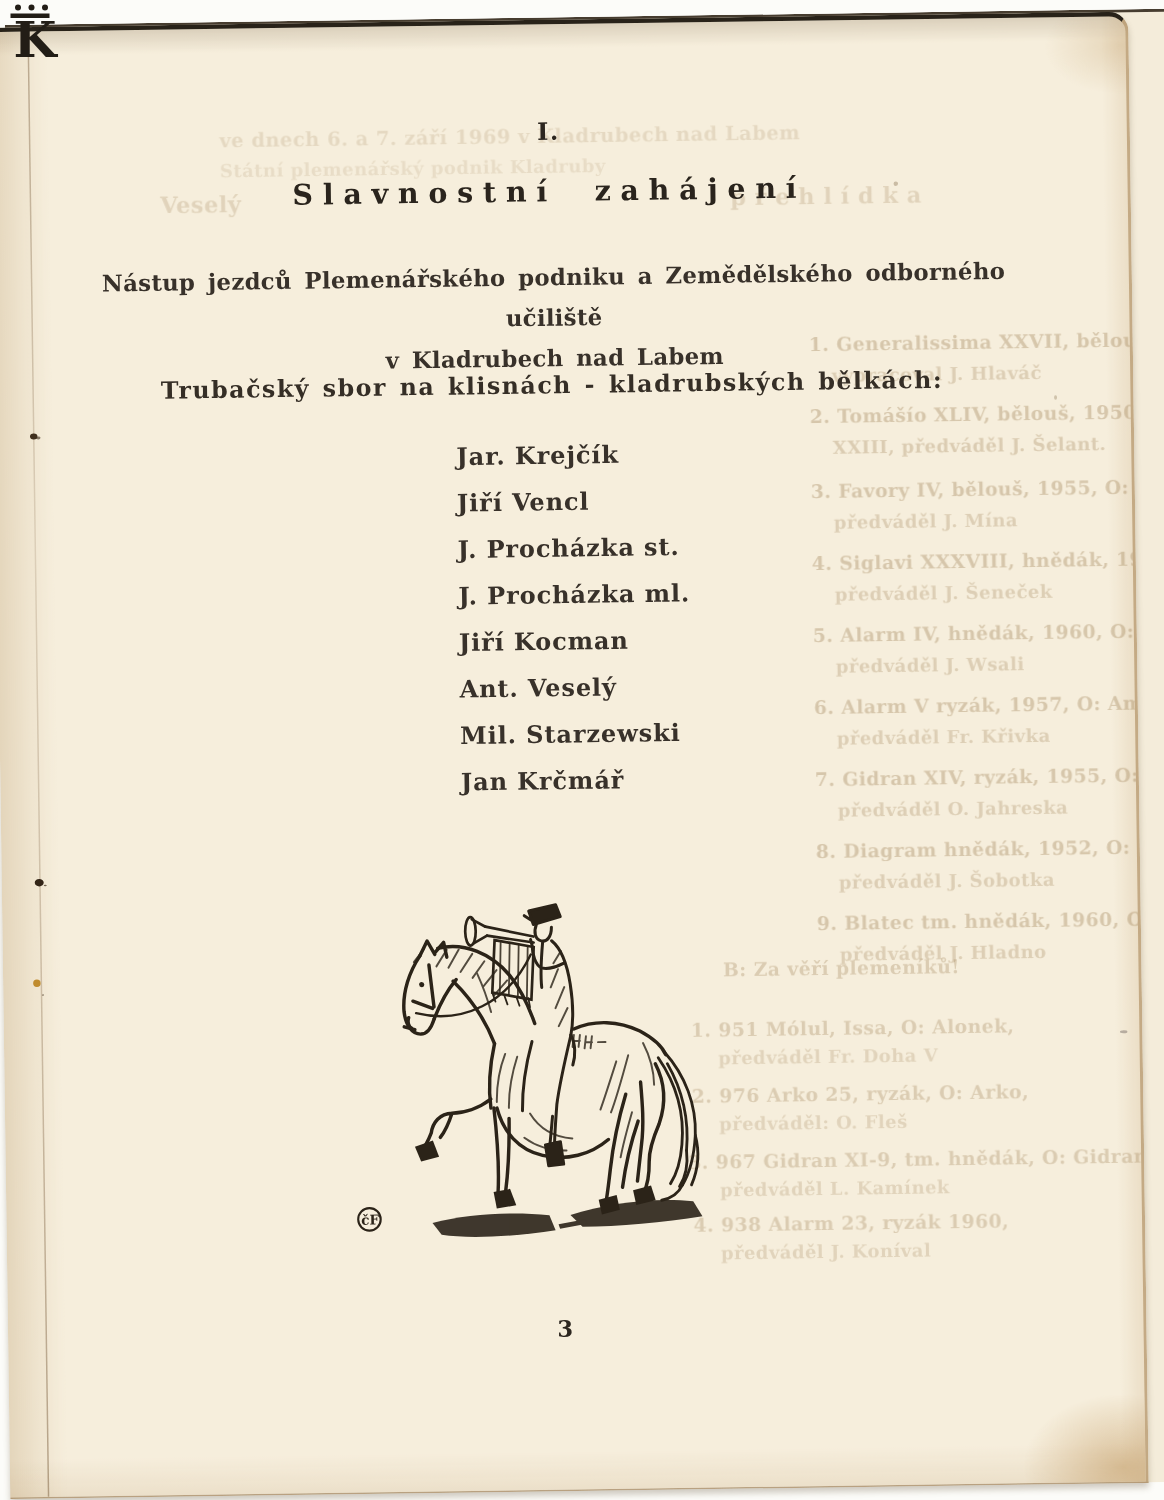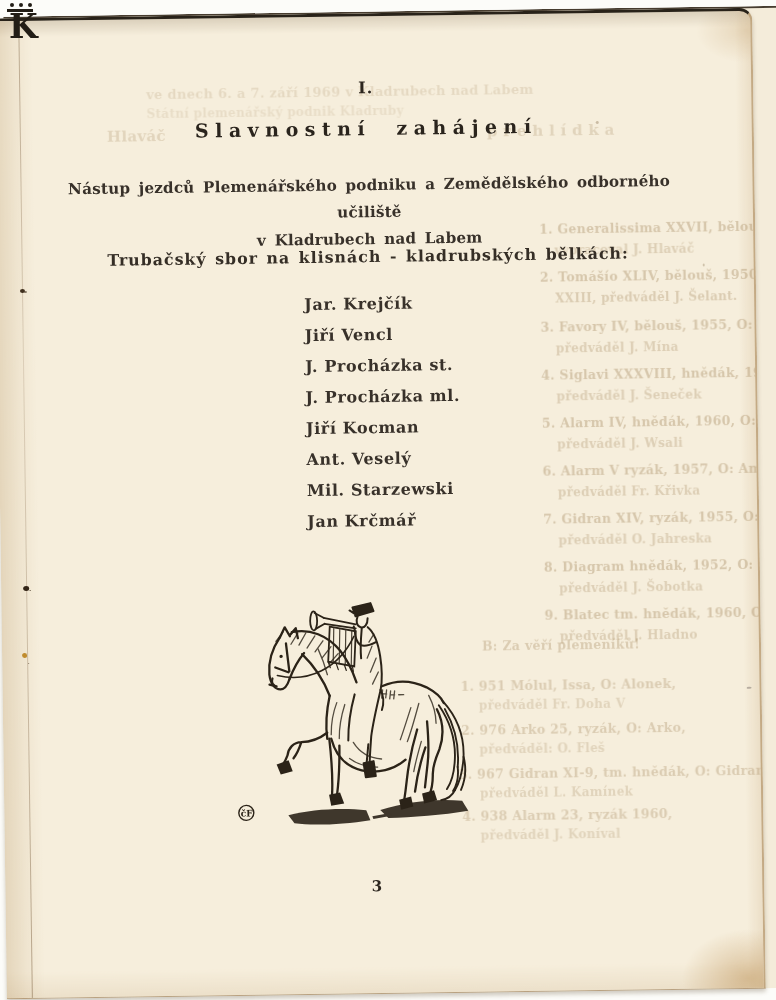--- a/index.html
+++ b/index.html
@@ -83,21 +83,21 @@
 
 <div class="scan">
 
   <div class="under-page"></div>
 
   <div class="page">
 
     <div class="ghost-layer">
         <span class="ghost-line" style="left: 152px; top: 68px; font-size: 13px; opacity: 0.16;">ve dnech 6. a 7. září 1969 v Kladrubech nad Labem</span>
         <span class="ghost-line" style="left: 152px; top: 88px; font-size: 12px; opacity: 0.13;">Státní plemenářský podnik Kladruby</span>
-        <span class="ghost-line" style="left: 112px; top: 108px; font-size: 15px; opacity: 0.2;">Hlaváč</span>
+        <span class="ghost-line" style="left: 112px; top: 108px; font-size: 15px; opacity: 0.2;">Veselý</span>
         <span class="ghost-line" style="left: 492px; top: 108px; font-size: 15px; opacity: 0.2;">p ř e h l í d k a</span>
         <span class="ghost-line" style="left: 543px; top: 208px; font-size: 12.5px; opacity: 0.3;">1. Generalissima XXVII, bělouš, 1950, O: Generalissimus XLIII, M: 703 Sa-</span>
         <span class="ghost-line" style="left: 558px; top: 230px; font-size: 12px; opacity: 0.24;">vypracoval J. Hlaváč</span>
         <span class="ghost-line" style="left: 543px; top: 256px; font-size: 12.5px; opacity: 0.3;">2. Tomášío XLIV, bělouš, 1950, O: Generale XXVII, M: 634 Generalissima</span>
         <span class="ghost-line" style="left: 558px; top: 278px; font-size: 12px; opacity: 0.26;">XXIII, předváděl J. Šelant.</span>
         <span class="ghost-line" style="left: 543px; top: 306px; font-size: 12.5px; opacity: 0.3;">3. Favory IV, bělouš, 1955, O: Favory, M: 582 Generale XXIV,</span>
         <span class="ghost-line" style="left: 558px; top: 328px; font-size: 12px; opacity: 0.24;">předváděl J. Mína</span>
         <span class="ghost-line" style="left: 543px; top: 354px; font-size: 12.5px; opacity: 0.3;">4. Siglavi XXXVIII, hnědák, 1953, O: Torreno XIV, M: 192 amb.</span>
         <span class="ghost-line" style="left: 558px; top: 376px; font-size: 12px; opacity: 0.24;">předváděl J. Šeneček</span>
         <span class="ghost-line" style="left: 543px; top: 402px; font-size: 12.5px; opacity: 0.3;">5. Alarm IV, hnědák, 1960, O: Alarm, M: 600 Norlas XXI,</span>

